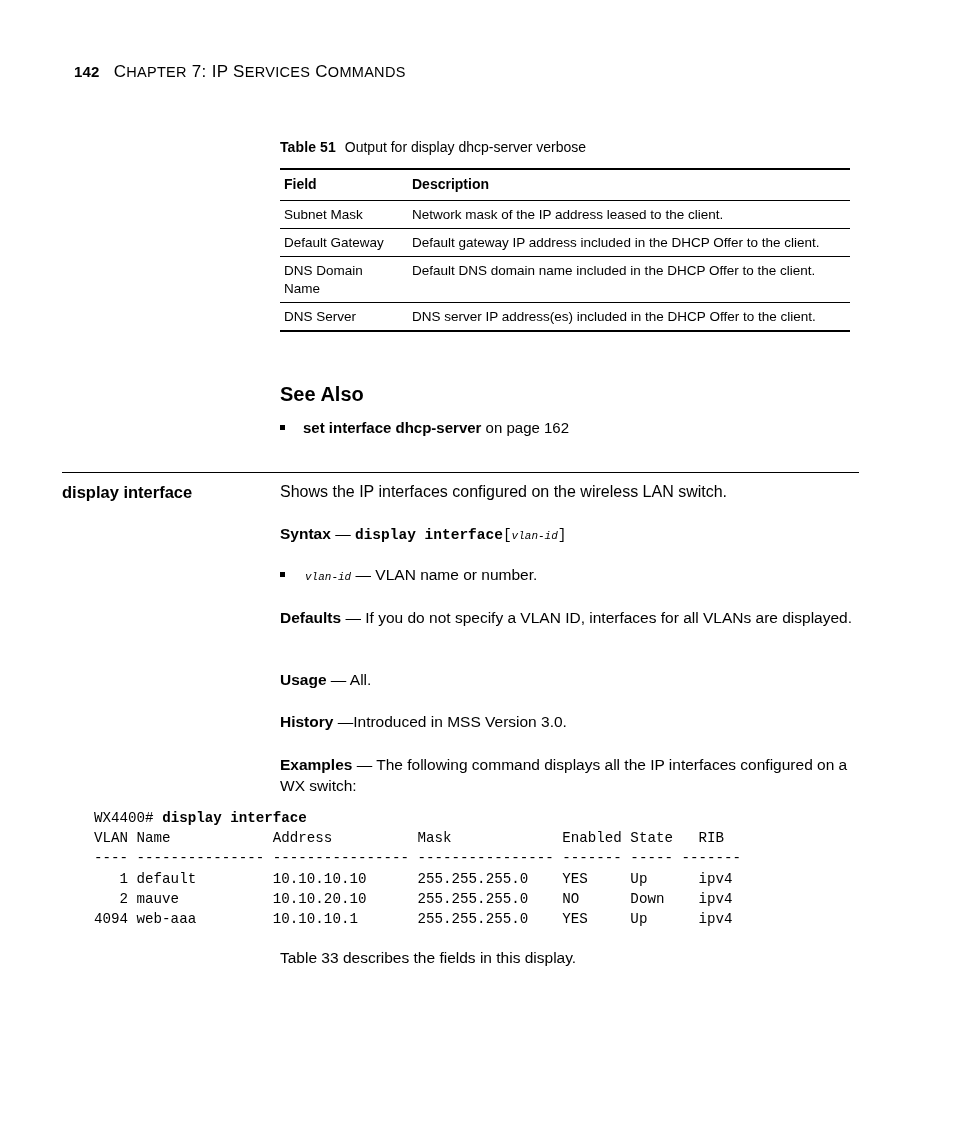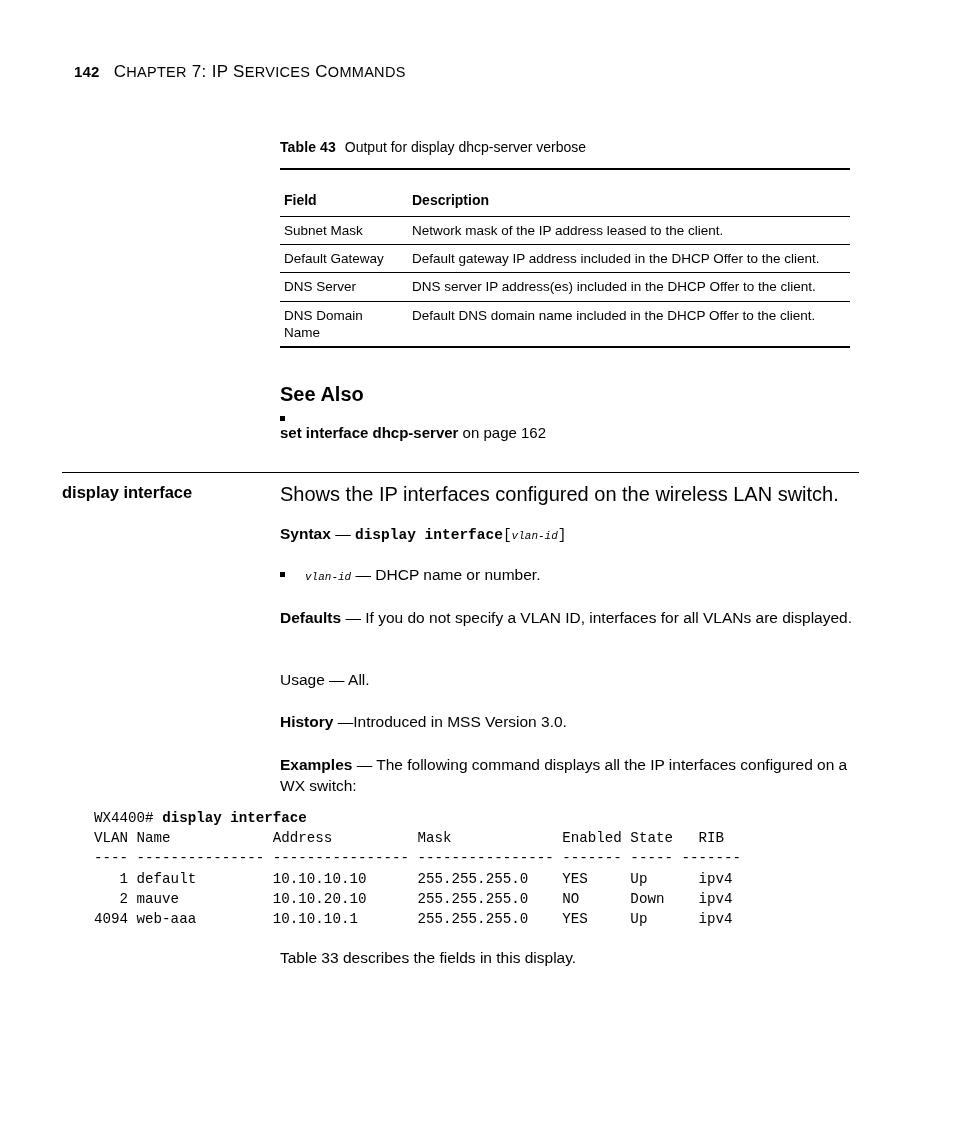--- a/index.html
+++ b/index.html
@@ -72,21 +72,21 @@
     vertical-align: top;
     padding: 5px 6px 5px 4px;
     font-weight: normal;
     line-height: 1.28;
   }
   table.doc-table thead th {
     font-weight: bold;
     font-size: 14px;
     border-top: 2.2px solid #000;
     border-bottom: 1px solid #000;
-    padding-top: 22px;
+    padding-top: 6px;
     padding-bottom: 6px;
   }
   table.doc-table tbody td {
     border-bottom: 0.8px solid #000;
   }
   table.doc-table tbody tr:last-child td {
     border-bottom: 2.2px solid #000;
   }
   table.doc-table col.c1 { width: 128px; }
   table.doc-table col.c2 { width: 442px; }
@@ -99,21 +99,20 @@
     font-size: 20px;
     font-weight: bold;
   }
   .see-also-item {
     position: absolute;
     top: 419px;
     left: 280px;
     font-size: 15px;
     display: flex;
     align-items: baseline;
-    flex-direction: column;
   }
   .bullet-sq {
     display: inline-block;
     width: 5px;
     height: 5px;
     background: #000;
     margin-right: 18px;
     position: relative;
     top: -3px;
     flex: none;
@@ -141,21 +140,21 @@
     font-size: 16.5px;
     font-weight: bold;
   }
   .body-col {
     position: absolute;
     left: 280px;
     width: 580px;
   }
   .intro-line {
     top: 483px;
-    font-size: 20px;
+    font-size: 16px;
   }
   .syntax-block {
     top: 525px;
     font-size: 15.5px;
   }
   .syntax-block .lbl { font-weight: bold; }
   .mono-b {
     font-family: "Liberation Mono", monospace;
     font-weight: bold;
     font-size: 14.5px;
@@ -180,21 +179,21 @@
   .defaults-block {
     top: 607px;
     font-size: 15.5px;
     line-height: 1.38;
   }
   .defaults-block .lbl { font-weight: bold; }
   .usage-block {
     top: 671px;
     font-size: 15.5px;
   }
-  .usage-block .lbl { font-weight: normal; }
+  .usage-block .lbl { font-weight: bold; }
   .history-block {
     top: 713px;
     font-size: 15.5px;
   }
   .history-block .lbl { font-weight: bold; }
   .examples-block {
     top: 754px;
     font-size: 15.5px;
     line-height: 1.38;
   }
@@ -226,21 +225,21 @@
 <div class="page">
 
   <div class="running-header">
     <span class="page-number">142</span>
     <span class="chapter-title">
       <span class="sc">C</span><span>HAPTER</span><span class="sc"> 7: IP S</span><span>ERVICES</span><span class="sc"> C</span><span>OMMANDS</span>
     </span>
   </div>
 
   <div class="table-caption">
-    <span class="tnum">Table 43</span><span class="ttext">Output for display dhcp-server verbose</span>
+    <span class="tnum">Table 51</span><span class="ttext">Output for display dhcp-server verbose</span>
   </div>
 
   <table class="doc-table">
     <colgroup>
         <col class="c1">
         <col class="c2">
       </colgroup>
     <thead>
       <tr>
         <th>Field</th>
@@ -250,26 +249,26 @@
     <tbody>
       <tr>
         <td>Subnet Mask</td>
         <td>Network mask of the IP address leased to the client.</td>
       </tr>
       <tr>
         <td>Default Gateway</td>
         <td>Default gateway IP address included in the DHCP Offer to the client.</td>
       </tr>
       <tr>
+        <td>DNS Domain Name</td>
+        <td>Default DNS domain name included in the DHCP Offer to the client.</td>
+      </tr>
+      <tr>
         <td>DNS Server</td>
         <td>DNS server IP address(es) included in the DHCP Offer to the client.</td>
-      </tr>
-      <tr>
-        <td>DNS Domain Name</td>
-        <td>Default DNS domain name included in the DHCP Offer to the client.</td>
       </tr>
     </tbody>
   </table>
 
   <div class="see-also-head">See Also</div>
   <div class="see-also-item">
     <span class="bullet-sq"></span>
     <span><span class="cmd">set interface dhcp-server</span><span> on page 162</span></span>
   </div>
 
@@ -278,21 +277,21 @@
   <div class="section-label">display interface</div>
 
   <div class="body-col intro-line">Shows the IP interfaces configured on the wireless LAN switch.</div>
 
   <div class="body-col syntax-block">
     <span class="lbl">Syntax</span><span> — </span><span class="mono-b">display interface</span><span class="mono-plain">[</span><span class="mono-i">vlan-id</span><span class="mono-plain">]</span>
   </div>
 
   <div class="body-col param-item">
     <span class="bullet-sq"></span>
-    <span><span class="mono-i">vlan-id</span><span> — DHCP name or number.</span></span>
+    <span><span class="mono-i">vlan-id</span><span> — VLAN name or number.</span></span>
   </div>
 
   <div class="body-col defaults-block">
     <span class="lbl">Defaults</span><span> — If you do not specify a VLAN ID, interfaces for all VLANs are displayed.</span>
   </div>
 
   <div class="body-col usage-block">
     <span class="lbl">Usage</span><span> — All.</span>
   </div>
 

